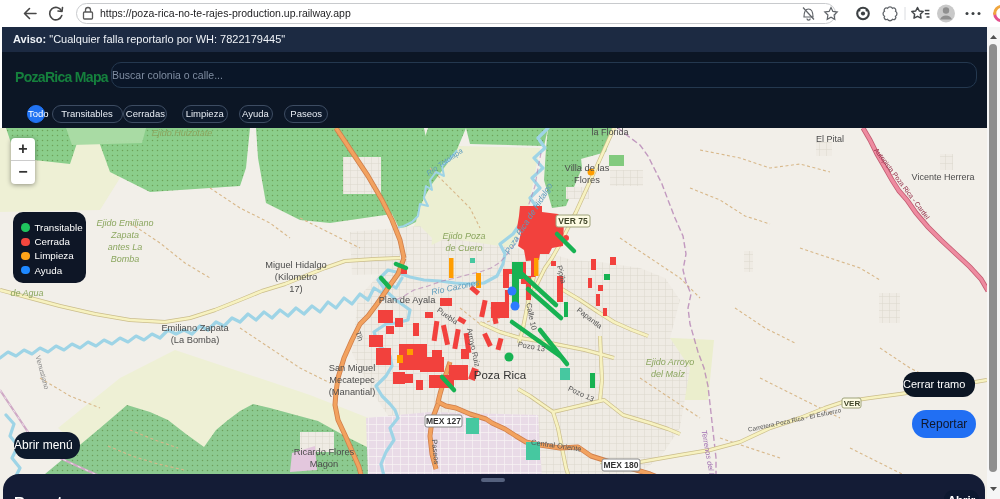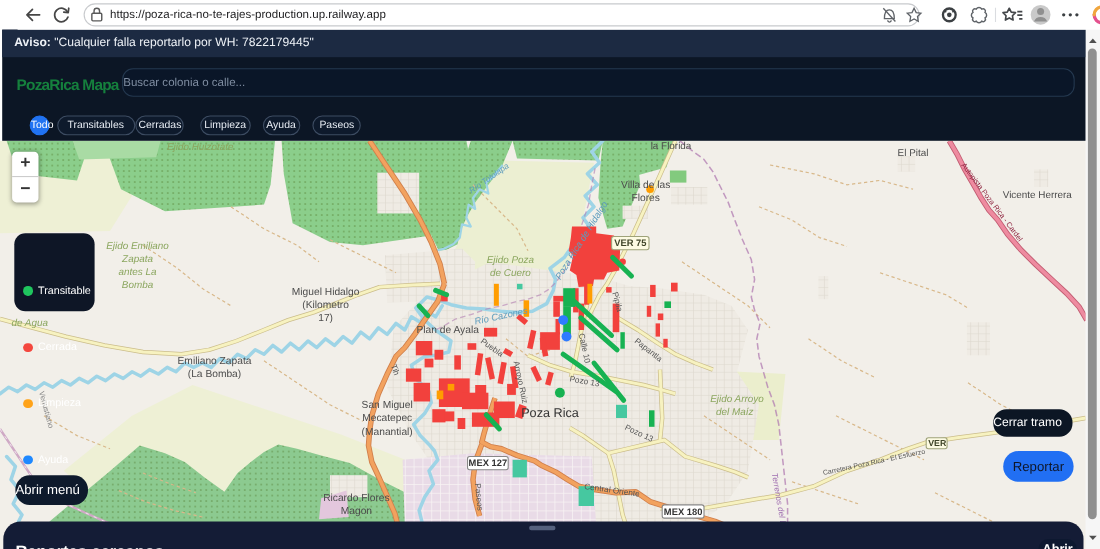--- a/index.html
+++ b/index.html
@@ -26,21 +26,21 @@
   .pill.on { background:#2173f2; border-color:#2173f2; color:#fff; }
 
   
   #map { position:absolute; left:0; top:128px; width:987px; height:371px; z-index:1; background:#f2efe9; }
 
   
   #zoomctl { position:absolute; left:11px; top:138px; width:24px; height:46px; background:#fff; border-radius:4px; box-shadow:0 1px 5px rgba(0,0,0,.4); z-index:10; }
   #zoomctl div { width:24px; height:23px; text-align:center; font-size:16px; font-weight:bold; color:#333; line-height:22px; }
   #zoomctl .zb { border-bottom:1px solid #ccc; }
   #legend { position:absolute; left:13px; top:212px; width:73px; height:71px; background:#0e1626; border-radius:10px; z-index:10; padding:8.5px 0 0 8px; }
-  .lrow { display:flex; align-items:center; height:14.2px;margin-top:37px; }
+  .lrow { display:flex; align-items:center; height:14.2px; }
   .ldot { width:8.5px; height:8.5px; border-radius:50%; margin-right:5px; flex:0 0 8.5px; }
   .ltxt { color:#fff; font-size:9.8px; white-space:nowrap; }
   .btnDark { position:absolute; background:#0e1a2c; color:#fff; text-align:left; z-index:10; }
   #abrir  { left:14px; top:432px; width:66px; height:27px; border-radius:13px; font-size:12px; line-height:27px; }
   #cerrar { left:903px; top:372px; width:72px; height:25px; border-radius:12px; font-size:11px; line-height:25px; background:#0c1624; }
   #reportar { position:absolute; left:912px; top:410px; width:64px; height:28px; border-radius:14px; background:#216ff3; color:#0f172a; font-size:12px; font-weight:normal; text-align:center; line-height:28px; z-index:10; }
 
   
   #panel { position:absolute; left:3px; top:474px; width:982px; height:25px; background:#141c36; border-radius:16px 16px 0 0; z-index:20; }
   #handle { position:absolute; left:478px; top:4px; width:24px; height:4px; border-radius:2px; background:#55617e; }

